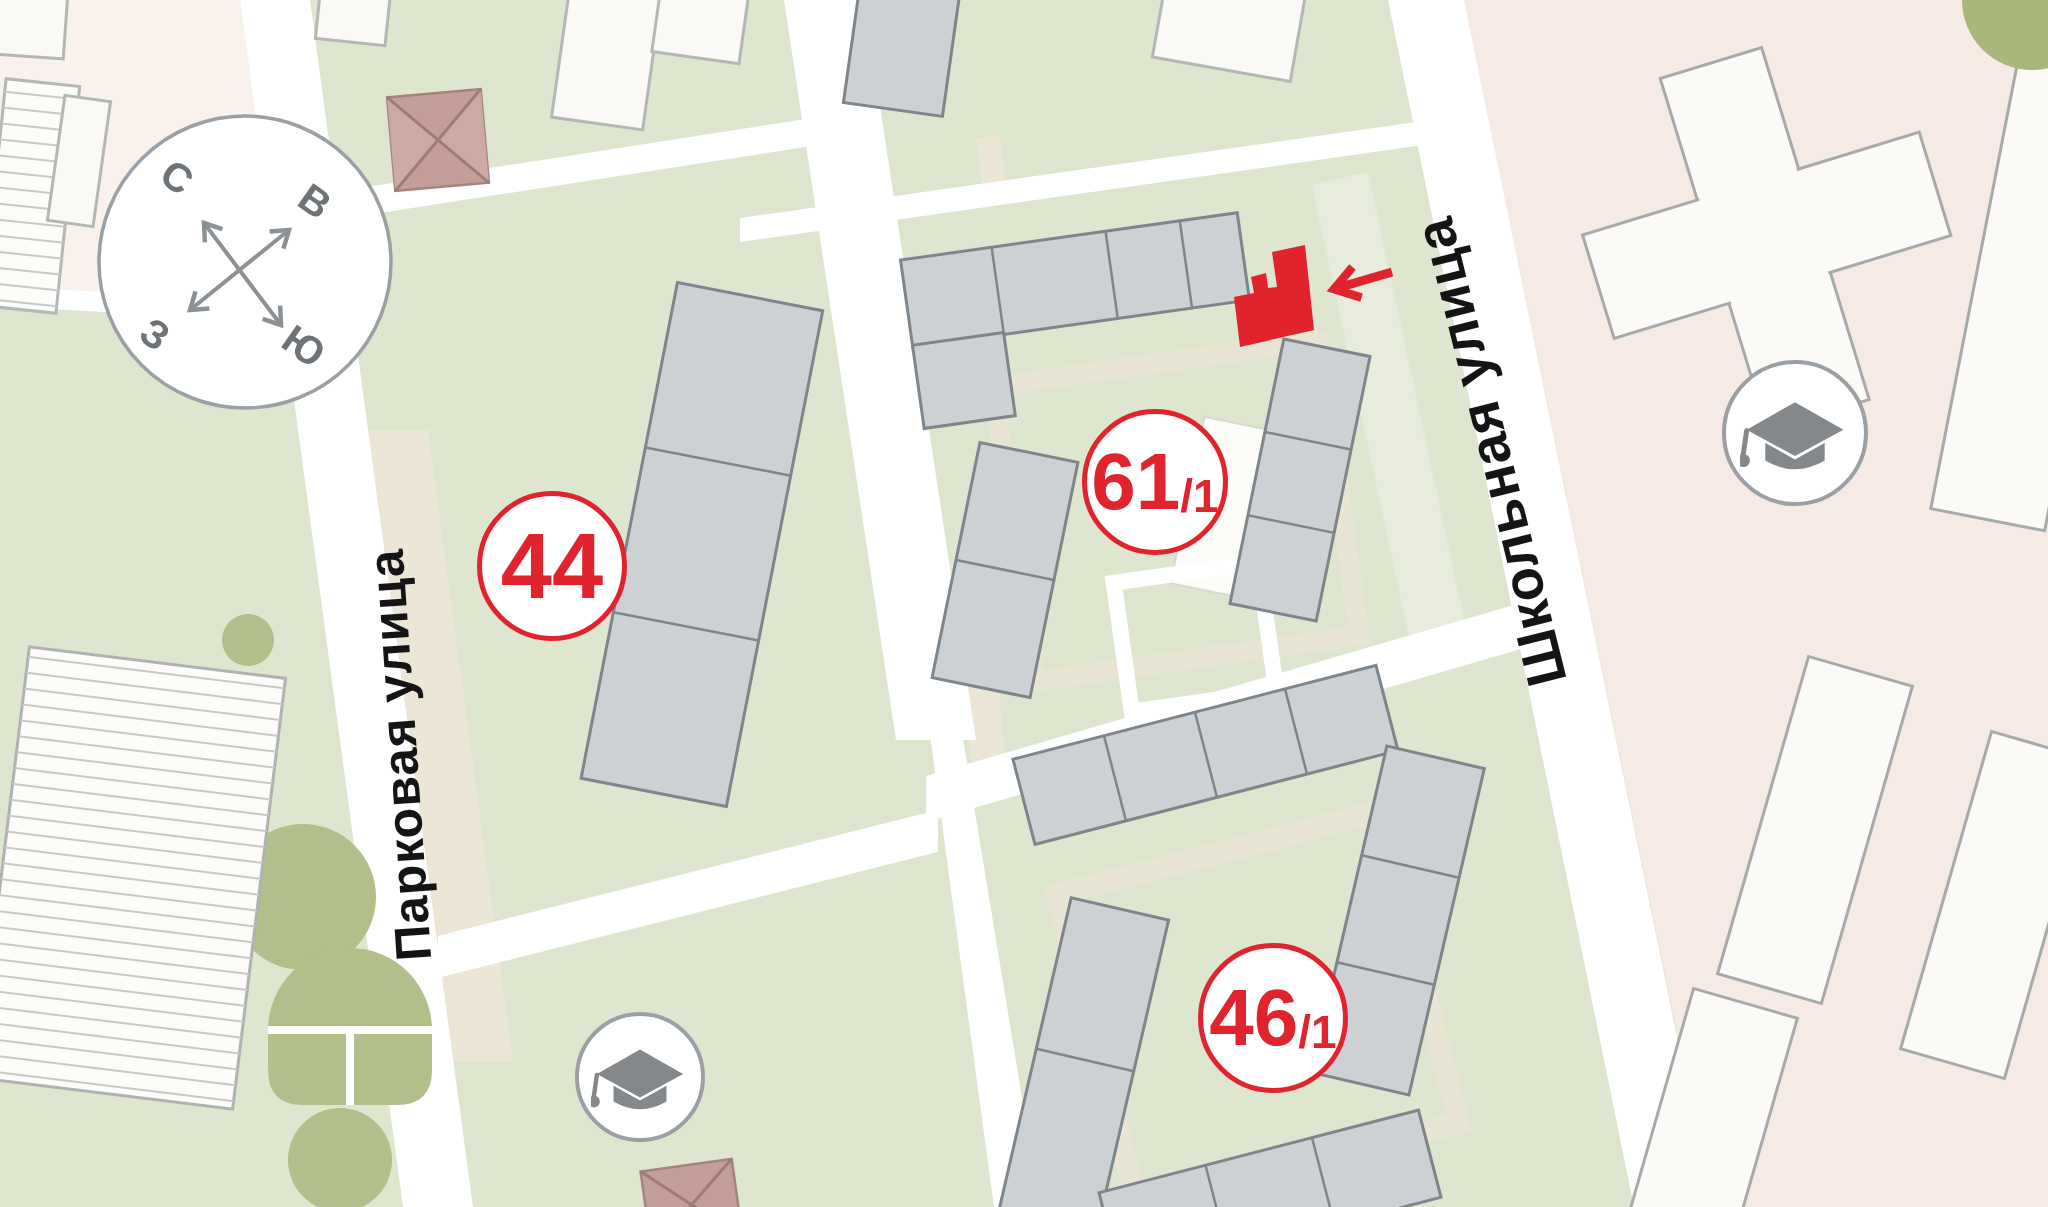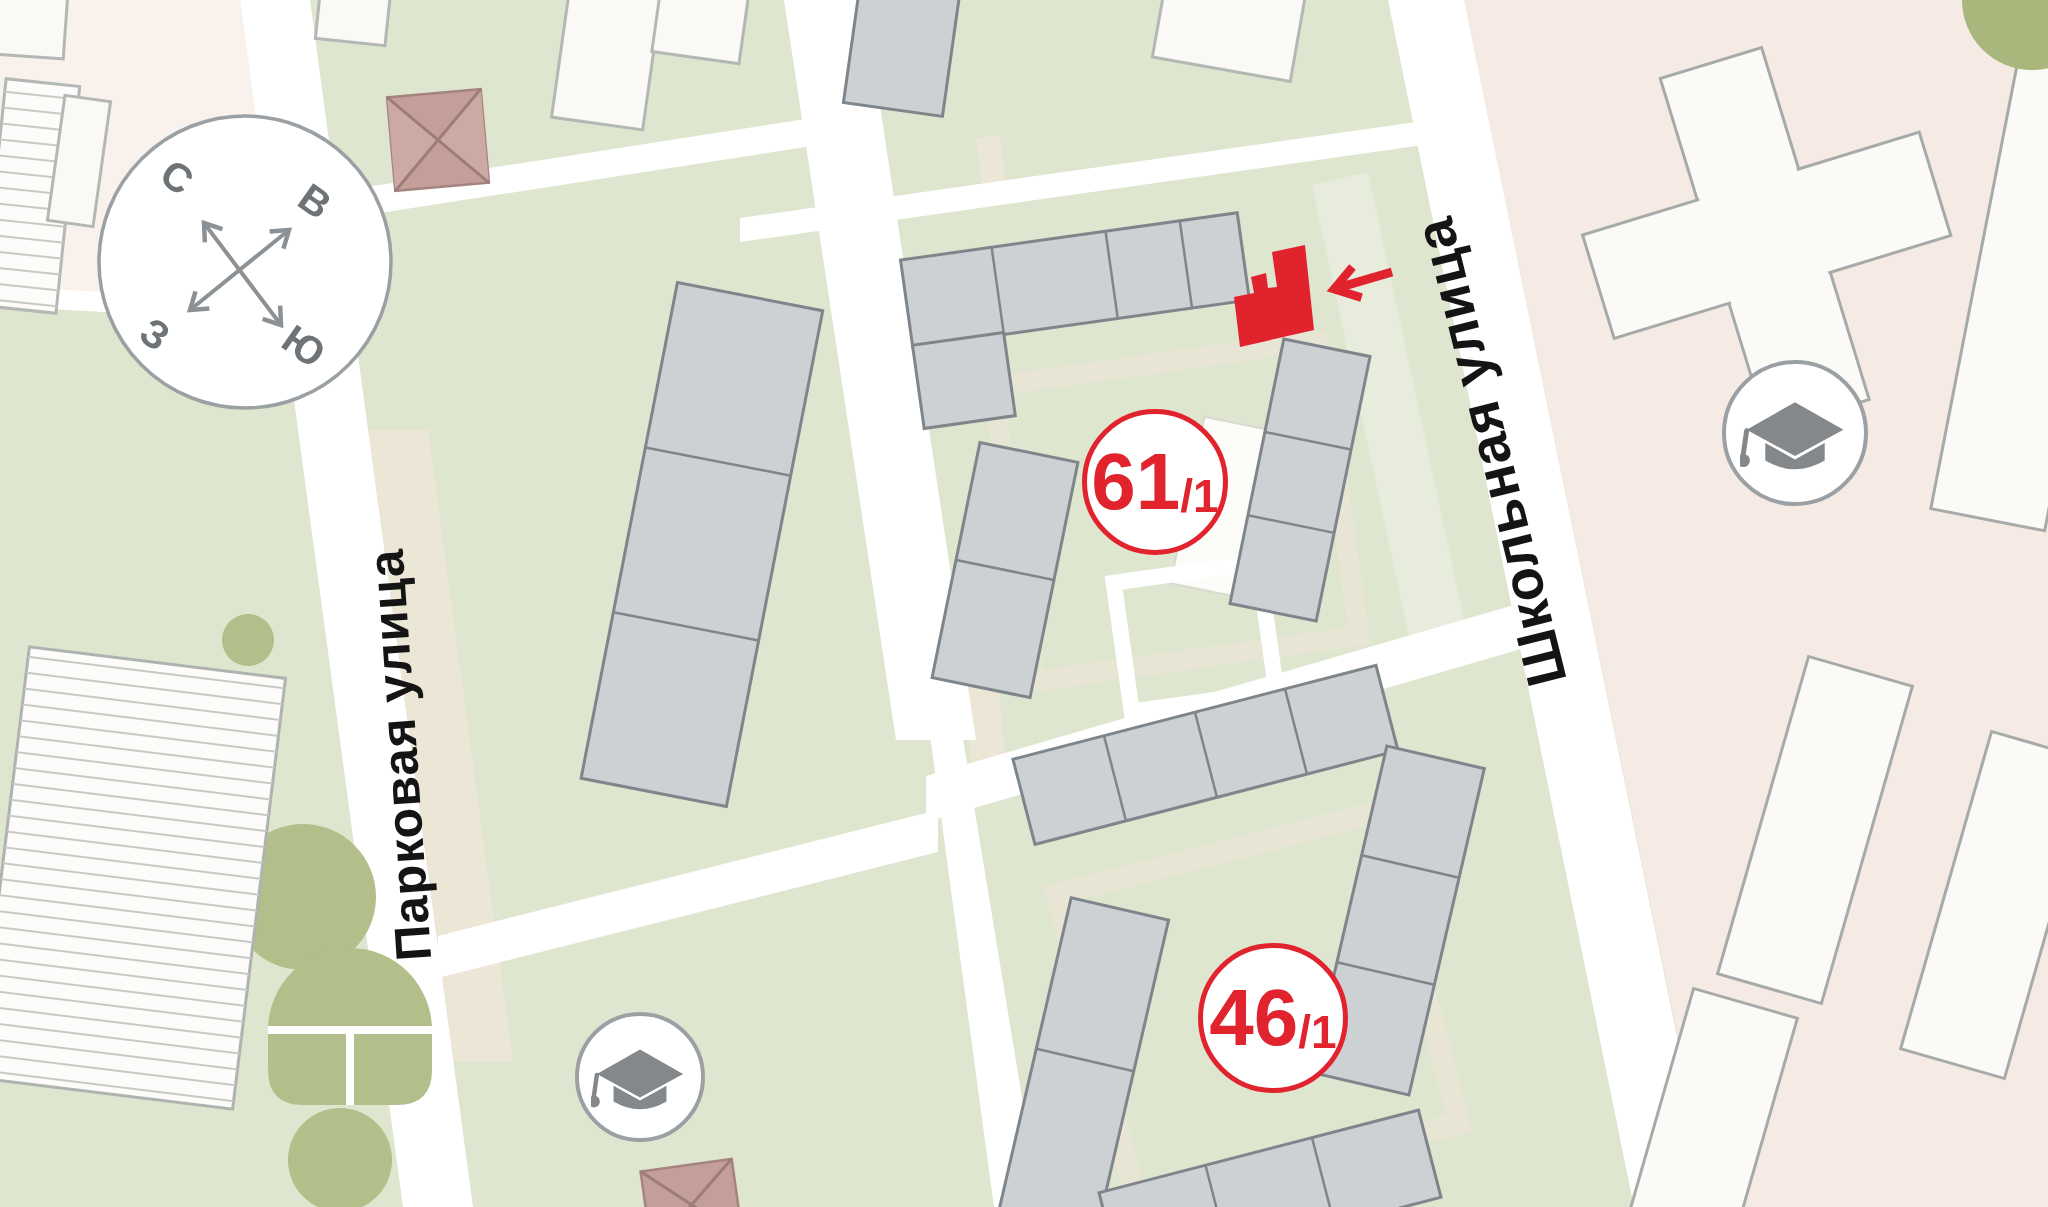--- a/index.html
+++ b/index.html
@@ -215,20 +215,24 @@
   </svg>
 
   <div class="cletter" id="cletter-n">С</div>
   <div class="cletter" id="cletter-e">В</div>
   <div class="cletter" id="cletter-w">З</div>
   <div class="cletter" id="cletter-s">Ю</div>
 
   <div class="street-label" id="label-parkovaya">Парковая улица</div>
   <div class="street-label" id="label-shkolnaya">Школьная улица</div>
 
+  <div class="badge" id="badge-44">
+    <span class="main">44</span>
+      <span class="suffix"></span>
+  </div>
   <div class="badge" id="badge-42">
     <span class="main">61</span>
       <span class="suffix">/1</span>
   </div>
   <div class="badge" id="badge-46">
     <span class="main">46</span>
       <span class="suffix">/1</span>
   </div>
 
   <div class="school" id="school-right">

